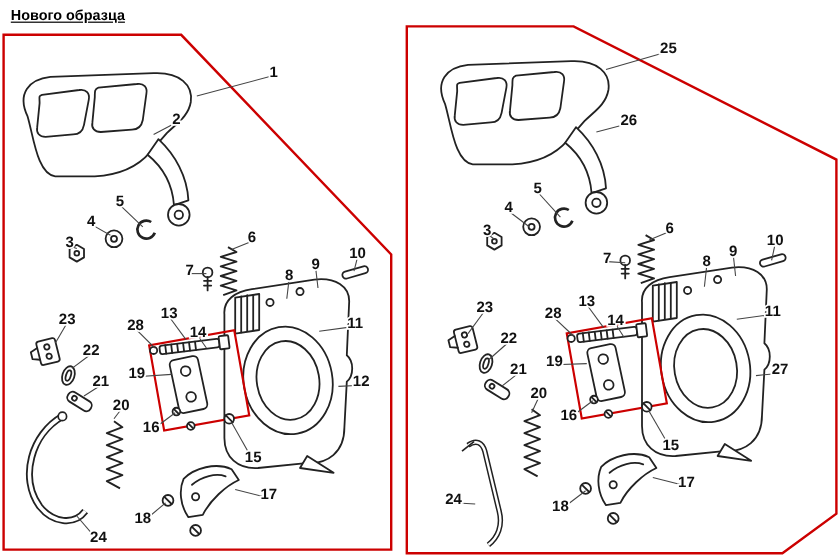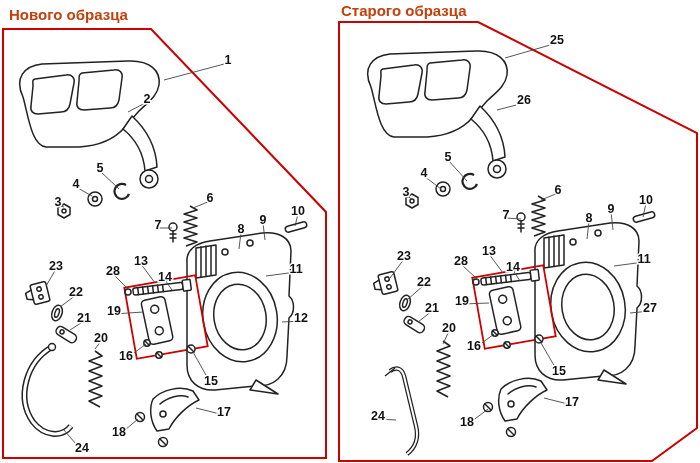--- a/index.html
+++ b/index.html
@@ -1,20 +1,20 @@
 <!DOCTYPE html>
 <html><head>
 <meta charset="utf-8">
 <style>
   html,body{margin:0;padding:0;background:#fff;}
   .stage{position:relative;width:700px;height:463px;background:#fff;overflow:hidden;
          font-family:"Liberation Sans",sans-serif;}
   .stage svg{position:absolute;left:0;top:0;}
-  .panel-title{position:absolute;color:#c2410c;font-weight:bold;font-size:15px;line-height:1.1;
-               font-family:"Liberation Sans",sans-serif;white-space:nowrap;}
+  .panel-title{position:absolute;color:#000000;font-weight:bold;font-size:12px;line-height:1.1;
+               font-family:"Liberation Sans",sans-serif;white-space:nowrap;text-decoration:underline;}
   .title-new{left:9px;top:7px;}
   .title-old{left:341px;top:3px;}
   .outline{fill:none;stroke:#cc0000;stroke-width:2;}
   .redbox{fill:none;stroke:#cc0000;stroke-width:1.8;}
   .part{fill:#ffffff;stroke:#222222;stroke-width:1.5;stroke-linejoin:round;stroke-linecap:round;}
   .hole{fill:none;}
   .spring{fill:none;stroke:#222222;stroke-width:1.6;stroke-linejoin:round;}
   .leader{stroke:#444444;stroke-width:0.9;}
   .callout{font:bold 12.5px "Liberation Sans",sans-serif;fill:#111111;text-anchor:middle;
            paint-order:stroke;stroke:#ffffff;stroke-width:3px;}
@@ -276,14 +276,13 @@
         <line x1="407" y1="300" x2="424" y2="285" class="leader"></line>
         <text x="424" y="286" class="callout">22</text>
         <line x1="390" y1="278" x2="404" y2="259" class="leader"></line>
         <text x="404" y="260" class="callout">23</text>
         <line x1="396" y1="420" x2="378" y2="419" class="leader"></line>
         <text x="378" y="420" class="callout">24</text>
       </g>
   </svg>
 
   <div class="panel-title title-new">Нового образца</div>
-  <div class="panel-title title-old">Старого образца</div>
 </div>
 
 </body></html>

